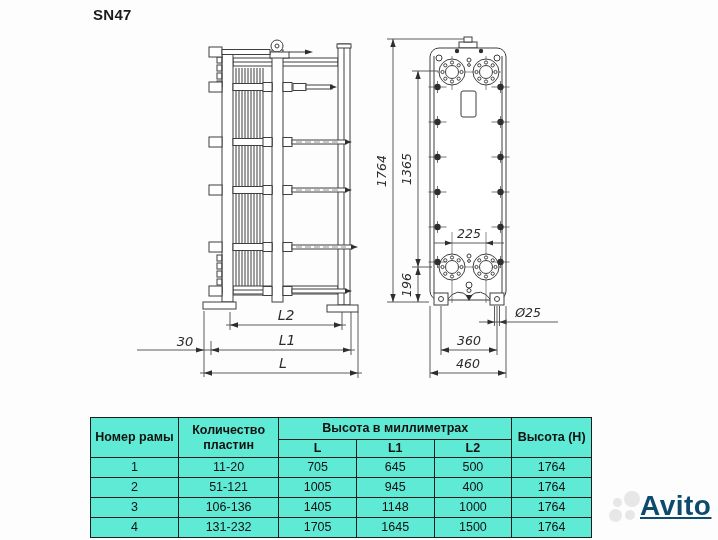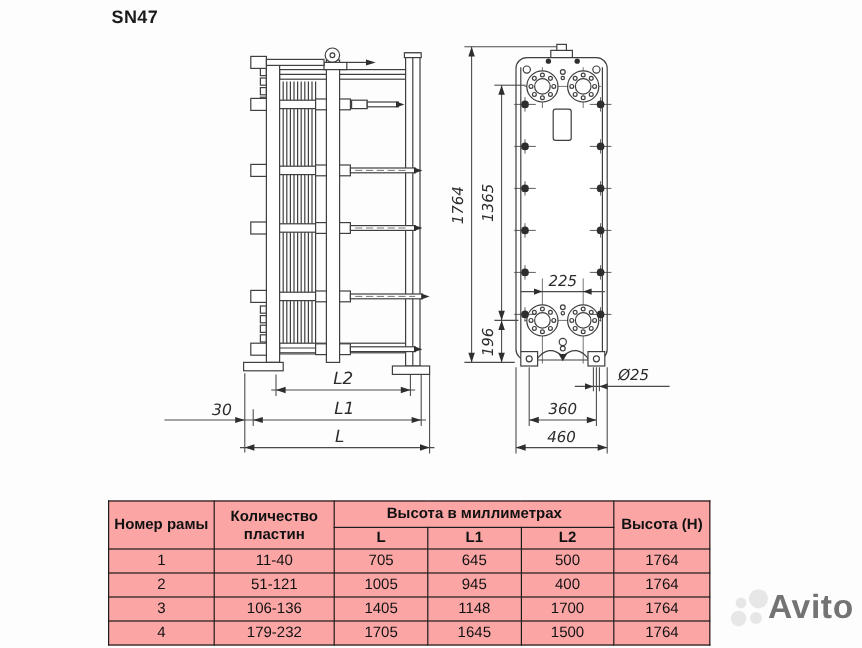--- a/index.html
+++ b/index.html
@@ -2,31 +2,31 @@
 <html><head>
 <meta charset="utf-8">
 <style>
   html,body{margin:0;padding:0;width:718px;height:540px;overflow:hidden;background:#fdfdfd;
             font-family:"Liberation Sans", sans-serif;}
   .stage{position:relative;width:592px;height:540px;}
   .title{position:absolute;left:93px;top:6px;font-size:15px;font-weight:bold;color:#1b1b1b;letter-spacing:.3px;}
   .drawing-svg{position:absolute;left:0;top:0;}
   
   table.spec{position:absolute;left:90px;top:417px;border-collapse:collapse;table-layout:fixed;
-             font-size:12.5px;color:#111;background:#fca5a5;}
+             font-size:12.5px;color:#111;background:#5eead4;}
   table.spec th, table.spec td{border:1.6px solid #1c1c1c;text-align:center;vertical-align:middle;
              padding:0 2px;line-height:1.15;}
   table.spec th{font-weight:bold;font-size:12.5px;}
   table.spec td{height:19px;font-weight:normal;}
   .c-frame{width:93px;} .c-plates{width:103px;} .c-l{width:83px;} .c-l1{width:83px;} .c-l2{width:83px;} .c-h{width:83px;}
   tr.hdr1 th{height:21px;} tr.hdr2 th{height:17px;}
   
   .watermark{position:absolute;left:601px;top:490px;width:117px;height:42px;pointer-events:none;}
   .wm-dot{position:absolute;border-radius:50%;background:#e7e7e7;}
-  .wm-text{position:absolute;left:39px;top:0px;font-size:28px;font-weight:bold;color:#737373;letter-spacing:.5px;}
+  .wm-text{position:absolute;left:39px;top:0px;font-size:28px;font-weight:bold;color:#0c4a6e;letter-spacing:.5px;text-decoration:underline;}
   svg text{font-family:"DejaVu Sans", sans-serif;}
   .dim{font-style:italic;fill:#2c2c2c;}
 </style>
 </head>
 <body>
 
 <div class="stage">
 
   <div class="title">SN47</div>
 
@@ -353,45 +353,45 @@
       </tr>
       <tr class="hdr2">
         <th>L</th>
         <th>L1</th>
         <th>L2</th>
       </tr>
     </thead>
     <tbody>
       <tr>
         <td>1</td>
-        <td>11-40</td>
+        <td>11-20</td>
         <td>705</td>
         <td>645</td>
         <td>500</td>
         <td>1764</td>
       </tr>
       <tr>
         <td>2</td>
         <td>51-121</td>
         <td>1005</td>
         <td>945</td>
         <td>400</td>
         <td>1764</td>
       </tr>
       <tr>
         <td>3</td>
         <td>106-136</td>
         <td>1405</td>
         <td>1148</td>
-        <td>1700</td>
+        <td>1000</td>
         <td>1764</td>
       </tr>
       <tr>
         <td>4</td>
-        <td>179-232</td>
+        <td>131-232</td>
         <td>1705</td>
         <td>1645</td>
         <td>1500</td>
         <td>1764</td>
       </tr>
     </tbody>
   </table>
 
   <div class="watermark">
     <span class="wm-dot" style="left:12px;top:8px;width:9px;height:9px;"></span>

